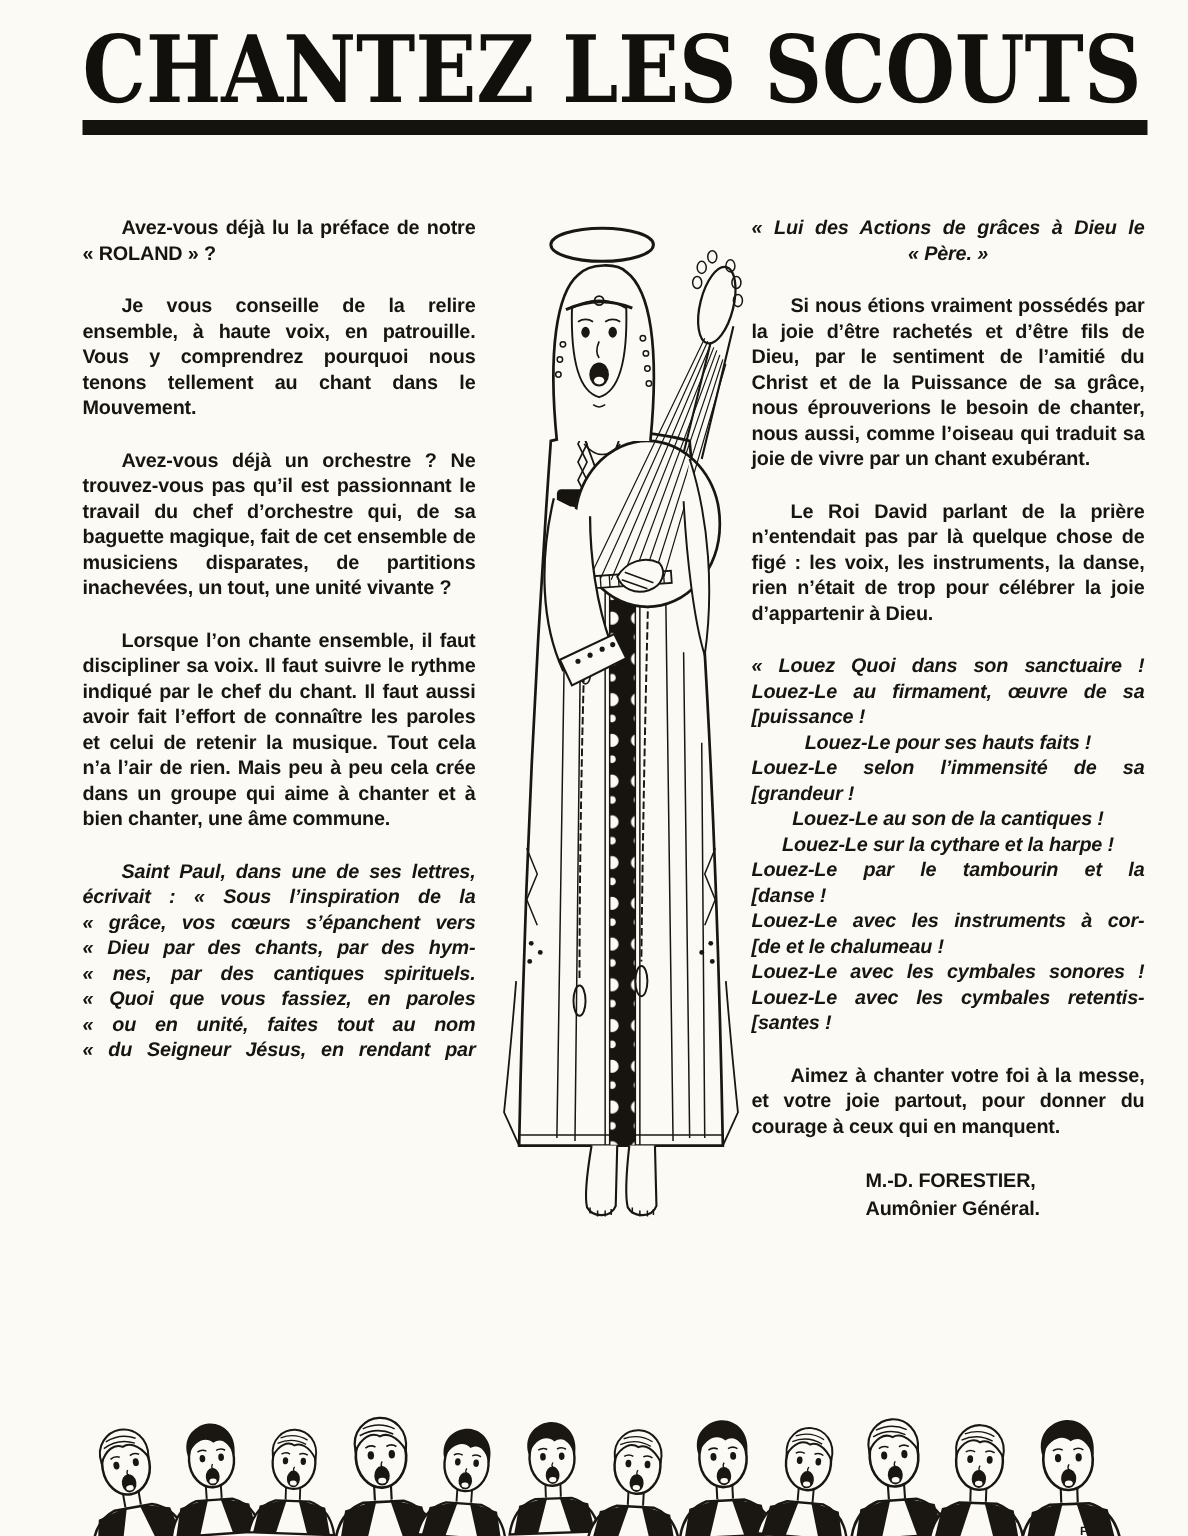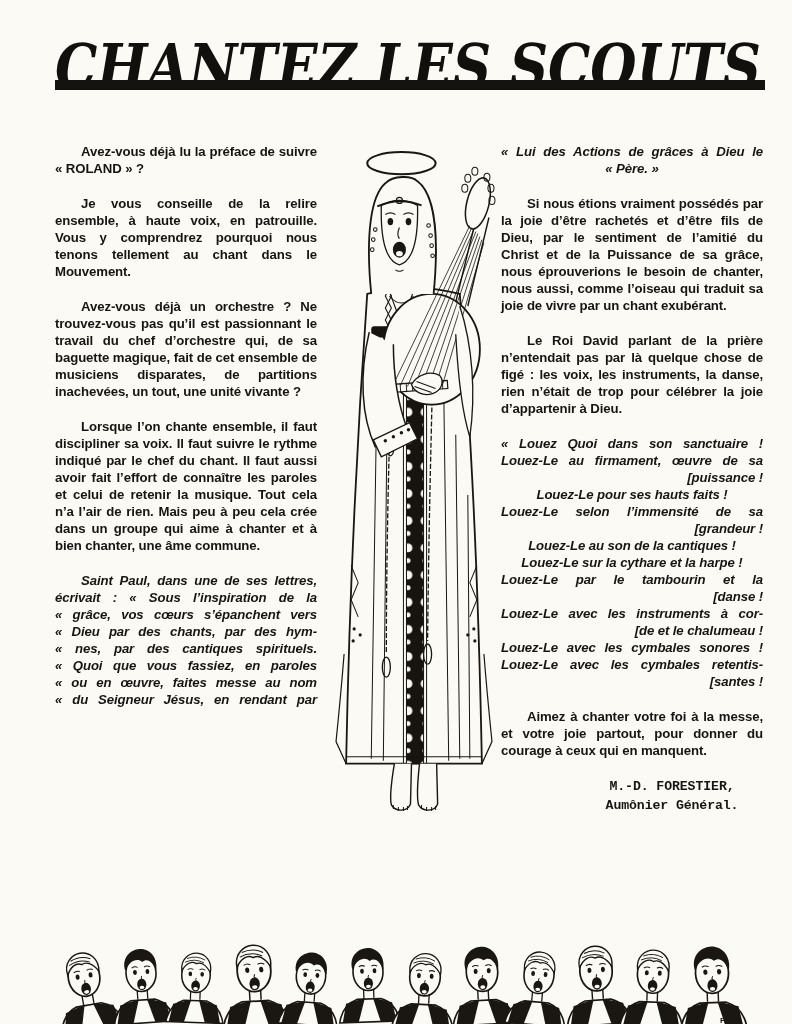--- a/index.html
+++ b/index.html
@@ -4,45 +4,45 @@
 <style>
   html,body { margin:0; padding:0; }
   body {
     width:792px; height:1024px;
     background:#fbfaf5;
     font-family:"Liberation Sans", sans-serif;
     color:#171511;
   }
   .page { position:relative; width:792px; height:1024px; overflow:hidden; }
 
-  .title-wrap { position:absolute; left:55px; top:28px; width:710px; height:74px;font-style:italic; }
+  .title-wrap { position:absolute; left:55px; top:8px; width:710px; height:74px; }
   .title-svg text {
     font-family:"DejaVu Serif", serif;
     font-weight:bold;
     font-size:62px;
     fill:#12100d;
   }
   .rule { position:absolute; left:55px; top:80px; width:710px; height:10px; background:#15130f; }
 
   .col {
     position:absolute; width:262px;
     font-size:13.2px; line-height:17px; font-weight:700;
     letter-spacing:-0.1px;
   }
   .col-left  { left:55px;  top:143px; }
   .col-right { left:501px; top:143px; }
 
   .para { margin:0 0 18px 0; text-align:justify; text-indent:26px; }
   .quote-block { margin:0 0 18px 0;font-style:italic; }
   .line { text-align:center; }
   .jl { text-align:justify; text-align-last:justify; }
-  .rl { text-align:right; }
+  .rl { text-align:left; }
   .ind { text-indent:26px; }
 
-  .signature { margin-top:8px; margin-left:76px; width:190px; text-align:center;font-family:Liberation Mono, monospace; }
+  .signature { margin-top:8px; margin-left:76px; width:190px; text-align:left; }
   .signature div { line-height:19px; }
 
   .figure { position:absolute; left:331px; top:133px; width:166px; height:684px; }
   .choir  { position:absolute; left:48px;  top:912px; width:704px; height:130px; }
 
   svg { display:block; }
   .ink { stroke:#1a1712; fill:none; }
 </style>
 </head>
 <body>
@@ -50,32 +50,32 @@
 <div class="page">
 
   <div class="title-wrap">
     <svg class="title-svg" width="710" height="74" viewBox="0 0 710 74">
       <text x="0" y="60" textLength="706" lengthAdjust="spacingAndGlyphs">CHANTEZ LES SCOUTS</text>
     </svg>
   </div>
   <div class="rule"></div>
 
   <div class="col col-left">
-    <p class="para">Avez-vous déjà lu la préface de suivre « ROLAND » ?</p>
+    <p class="para">Avez-vous déjà lu la préface de notre « ROLAND » ?</p>
     <p class="para">Je vous conseille de la relire ensemble, à haute voix, en patrouille. Vous y comprendrez pourquoi nous tenons tellement au chant dans le Mouvement.</p>
     <p class="para">Avez-vous déjà un orchestre ? Ne trouvez-vous pas qu’il est passionnant le travail du chef d’orchestre qui, de sa baguette magique, fait de cet ensemble de musiciens disparates, de partitions inachevées, un tout, une unité vivante ?</p>
     <p class="para">Lorsque l’on chante ensemble, il faut discipliner sa voix. Il faut suivre le rythme indiqué par le chef du chant. Il faut aussi avoir fait l’effort de connaître les paroles et celui de retenir la musique. Tout cela n’a l’air de rien. Mais peu à peu cela crée dans un groupe qui aime à chanter et à bien chanter, une âme commune.</p>
     <div class="quote-block">
       <div class="line jl ind">Saint Paul, dans une de ses lettres,</div>
       <div class="line jl">écrivait : « Sous l’inspiration de la</div>
       <div class="line jl">« grâce, vos cœurs s’épanchent vers</div>
       <div class="line jl">« Dieu par des chants, par des hym-</div>
       <div class="line jl">« nes, par des cantiques spirituels.</div>
       <div class="line jl">« Quoi que vous fassiez, en paroles</div>
-      <div class="line jl">« ou en œuvre, faites messe au nom</div>
+      <div class="line jl">« ou en unité, faites tout au nom</div>
       <div class="line jl">« du Seigneur Jésus, en rendant par</div>
     </div>
   </div>
 
   <div class="col col-right">
     <div class="quote-block">
       <div class="line jl">« Lui des Actions de grâces à Dieu le</div>
       <div class="line">« Père. »</div>
     </div>
     <p class="para">Si nous étions vraiment possédés par la joie d’être rachetés et d’être fils de Dieu, par le sentiment de l’amitié du Christ et de la Puissance de sa grâce, nous éprouverions le besoin de chanter, nous aussi, comme l’oiseau qui traduit sa joie de vivre par un chant exubérant.</p>

